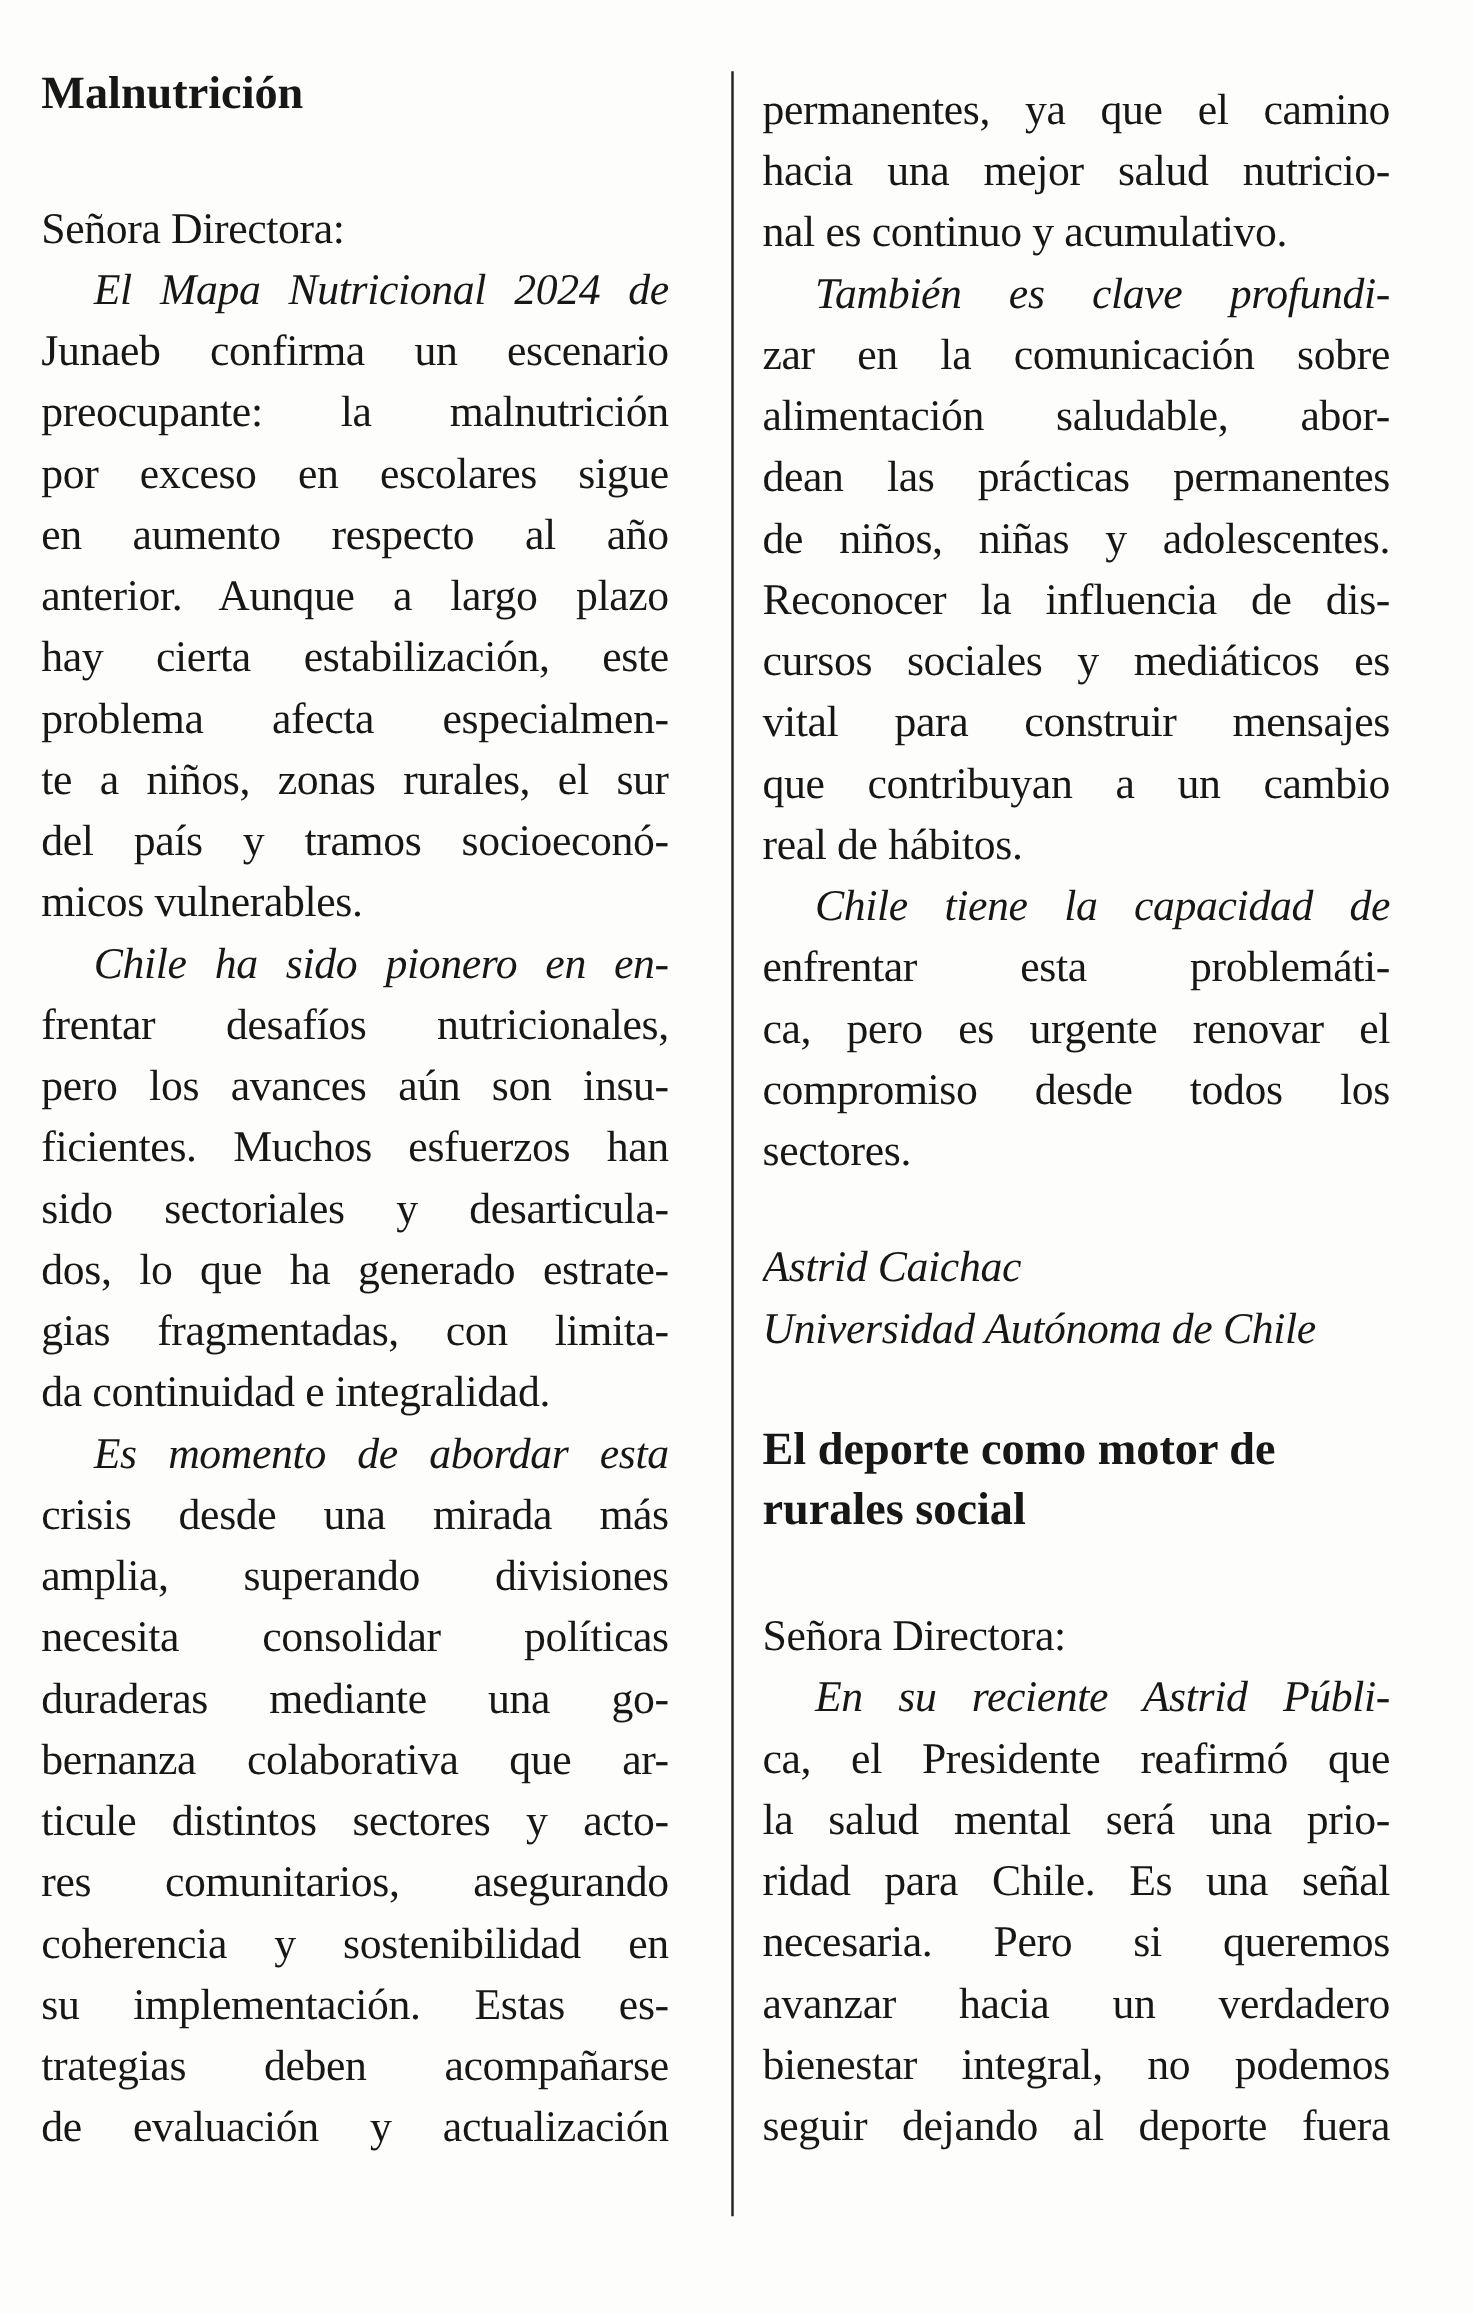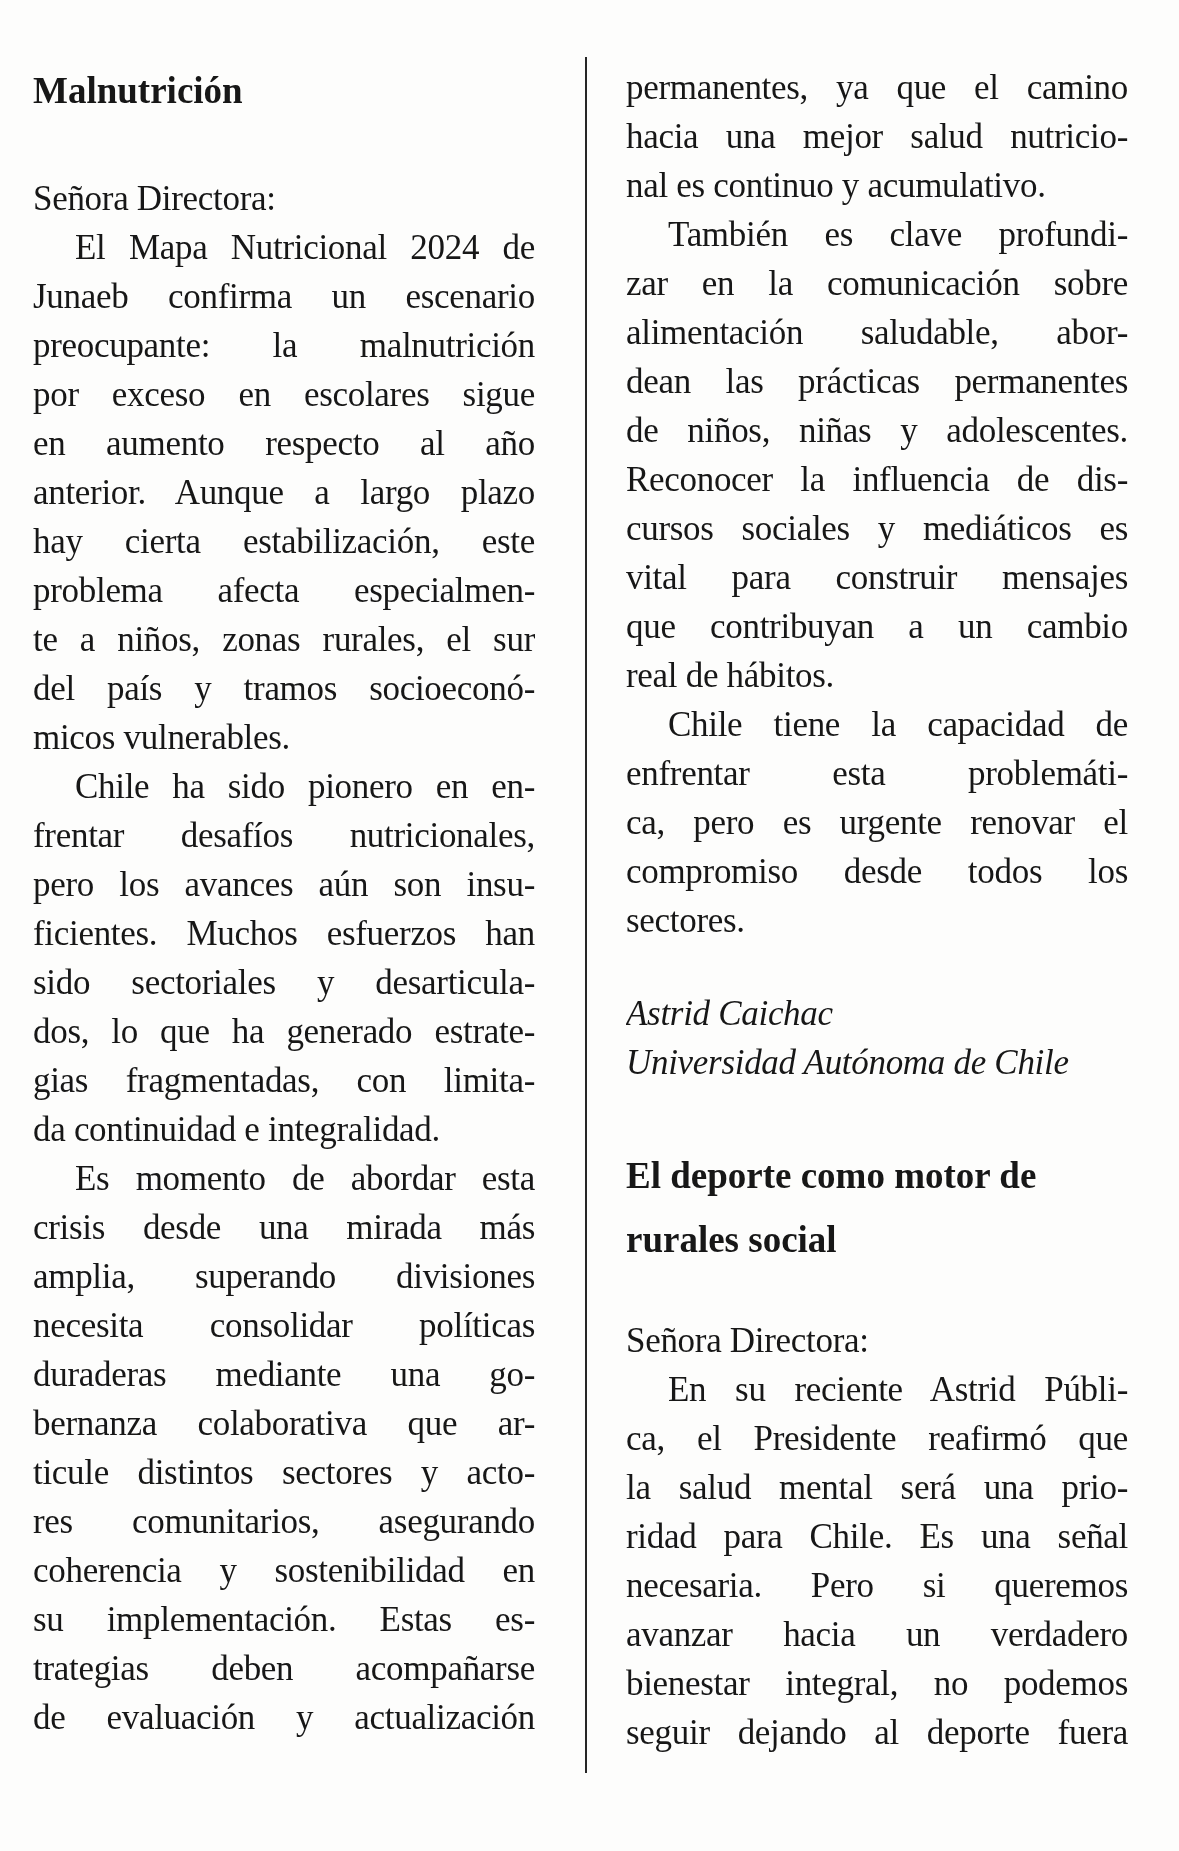--- a/index.html
+++ b/index.html
@@ -6,38 +6,38 @@
   .page{
     position:relative;
     width:1179px;height:1851px;
     background:#fdfdfc;
     color:#171717;
     font-family:"Liberation Serif","DejaVu Serif",serif;
     overflow:hidden;
   }
   .col{position:absolute;top:50px;width:502px;}
   .col-left{left:33px;}
-  .col-right{left:626px;padding-top:13px;}
+  .col-right{left:610px;padding-top:13px;}
   .divider{
     position:absolute;left:585px;top:57px;
     width:2px;height:1716px;
     background:#262626;
   }
   .ln{
     height:49px;line-height:49px;
     font-size:35px;letter-spacing:-0.3px;
     text-align:justify;
     overflow:hidden;
     white-space:normal;
   }
   
   .j::after,.ji::after{content:"";display:inline-block;width:100%;height:0;}
-  .ji{padding-left:42px;}
+  .ji{padding-left:42px;font-style:italic;}
   .jl,.sal,.sig,.h1,.h2{text-align:left;}
-  .h1,.h2{font-weight:700;font-size:37px;letter-spacing:0;margin-top:16px;}
+  .h1,.h2{font-weight:700;font-size:37px;letter-spacing:0;}
   .h2{height:48px;line-height:48px;}
   .sig{font-style:italic;}
   .sp1{height:59px;}
   .sp2{height:44px;}
   .sp3{height:49px;}
   .sp4{height:52px;}
 </style>
 </head>
 <body>
 

